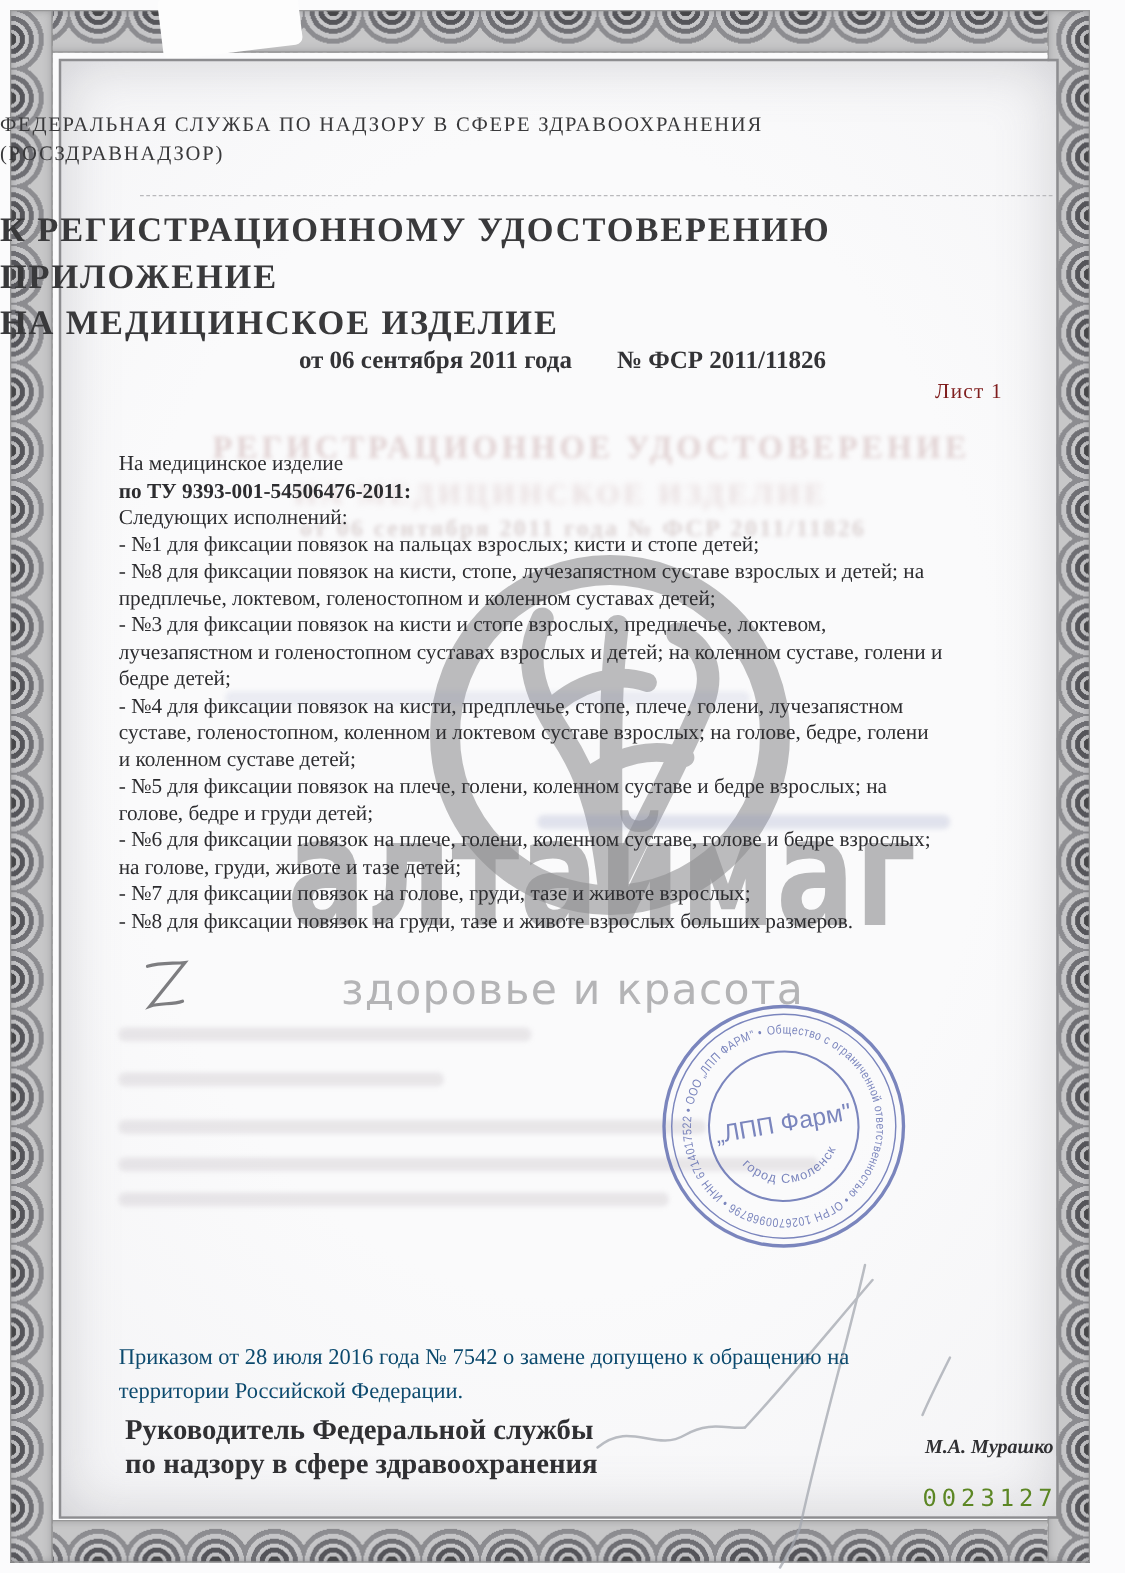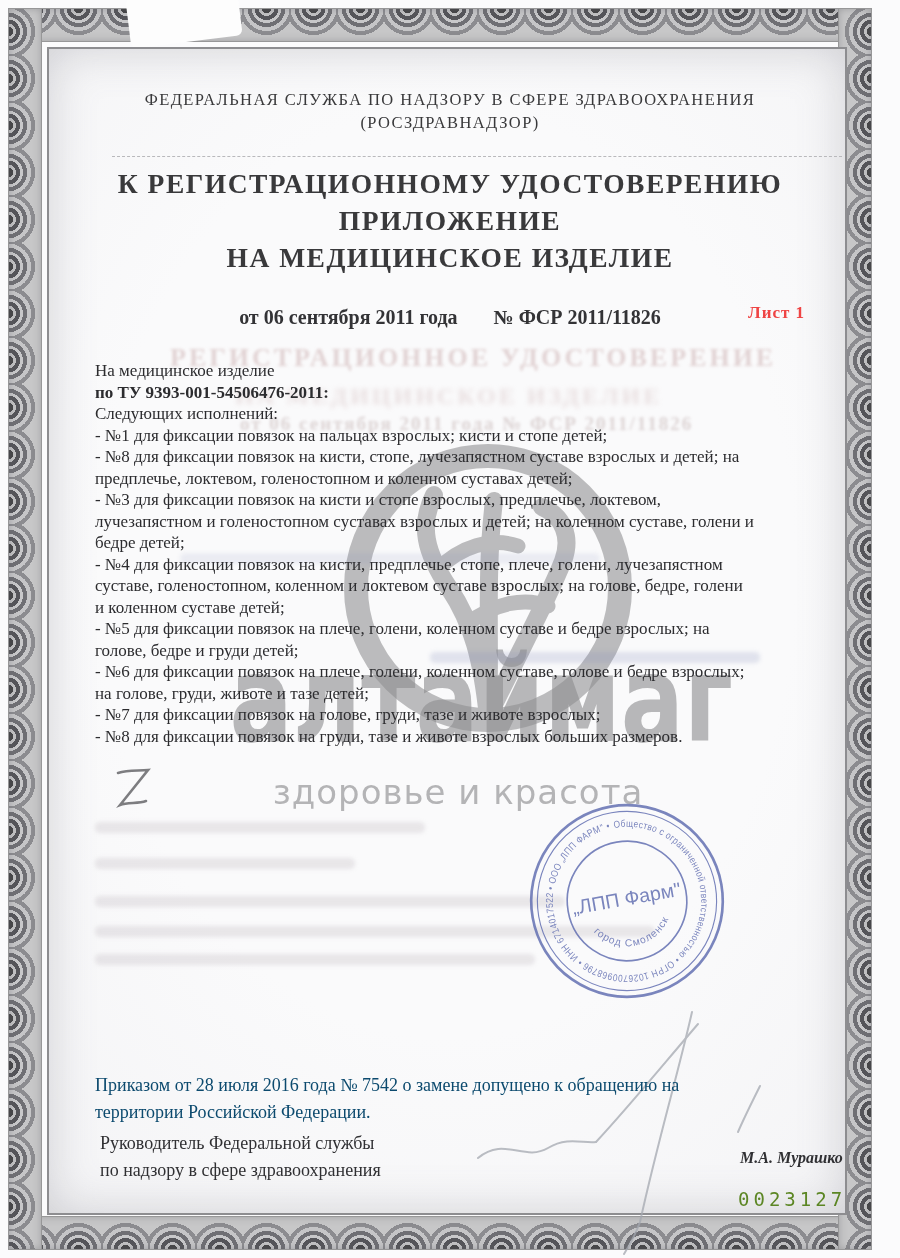--- a/index.html
+++ b/index.html
@@ -12,30 +12,30 @@
   .gb.top{top:8px;background-image:radial-gradient(circle at 50% 0px,#454547 0 5px,#c2c2c4 5px 8px,#55555a 8px 12px,#c8c8ca 12px 15px,#6f6f74 15px 19px,#c5c5c7 19px 23px,#8c8c90 23px 27px,rgba(0,0,0,0) 27px);}
   .gb.bottom{top:1216px;background-image:radial-gradient(circle at 50% 34px,#454547 0 5px,#c2c2c4 5px 8px,#55555a 8px 12px,#c8c8ca 12px 15px,#6f6f74 15px 19px,#c5c5c7 19px 23px,#8c8c90 23px 27px,rgba(0,0,0,0) 27px);}
   .gb.left{left:8px;background-image:radial-gradient(circle at 0px 50%,#454547 0 5px,#c2c2c4 5px 8px,#55555a 8px 12px,#c8c8ca 12px 15px,#6f6f74 15px 19px,#c5c5c7 19px 23px,#8c8c90 23px 27px,rgba(0,0,0,0) 27px);}
   .gb.right{left:838px;background-image:radial-gradient(circle at 34px 50%,#454547 0 5px,#c2c2c4 5px 8px,#55555a 8px 12px,#c8c8ca 12px 15px,#6f6f74 15px 19px,#c5c5c7 19px 23px,#8c8c90 23px 27px,rgba(0,0,0,0) 27px);}
   .frame{position:absolute;left:47px;top:47px;width:796px;height:1164px;border:2px solid #8d8d90;
          background:radial-gradient(ellipse 115% 105% at 50% 45%,#fafafb 38%,#f3f3f5 72%,#e8e8eb 100%);
          box-shadow:inset 0 0 46px rgba(120,120,130,.30);}
   .tear{position:absolute;left:128px;top:-8px;width:112px;height:50px;background:#fdfdfd;transform:rotate(-7deg);border-radius:6px;}
   
   .abs{position:absolute;}
-  .center{left:0;right:0;text-align:center;}
+  .center{left:0;right:0;text-align:left;}
   .agency{top:88px;font-size:16.5px;letter-spacing:1.4px;color:#39393b;line-height:23px;}
   .rule{top:156px;left:112px;width:730px;border-top:1px dashed #b9b9bc;height:0;}
   .title{top:165px;font-weight:700;font-size:27.5px;letter-spacing:1.5px;color:#39393b;line-height:37px;}
-  .issue{top:277px;left:0;right:0;display:flex;justify-content:center;gap:36px;font-weight:700;font-size:20px;color:#333336;margin-top:29px;}
-  .sheet{top:303px;left:748px;font-weight:700;font-size:17px;color:#ef4444;letter-spacing:1px;}
+  .issue{top:277px;left:0;right:0;display:flex;justify-content:center;gap:36px;font-weight:700;font-size:20px;color:#333336;}
+  .sheet{top:303px;left:748px;font-weight:400;font-size:17px;color:#7f1d1d;letter-spacing:1px;}
   .body{top:360px;left:95px;width:660px;font-size:17px;line-height:21.5px;color:#2c2c2f;}
   .body .b{font-weight:700;}
   .order{top:1072px;left:95px;width:640px;font-size:18px;line-height:27px;color:#0c4a6e;}
-  .signer{top:1130px;left:100px;font-weight:400;font-size:18px;line-height:27px;color:#303033;}
+  .signer{top:1130px;left:100px;font-weight:700;font-size:23px;line-height:27px;color:#303033;}
   .signername{top:1149px;left:740px;font-weight:700;font-size:16px;color:#303033;font-style:italic;}
   .serial{top:1188px;left:738px;font-family:"DejaVu Sans Mono",monospace;font-size:19px;letter-spacing:4px;color:#4d7c0f;opacity:.9;}
   
   .wm-logo{top:438px;left:338px;width:300px;height:300px;opacity:.58;}
   .wm-brand{top:640px;left:0;right:0;text-align:center;font-family:"DejaVu Sans","Liberation Sans",sans-serif;
             font-weight:700;font-size:120px;line-height:120px;color:#8f8f91;opacity:.62;
             transform:scaleX(.78) translateX(40px);letter-spacing:0;}
   .wm-tag{top:772px;left:0;right:0;text-align:center;font-family:"DejaVu Sans","Liberation Sans",sans-serif;
           font-size:34px;color:#9d9d9f;opacity:.75;letter-spacing:1px;transform:translateX(8px);}
   

